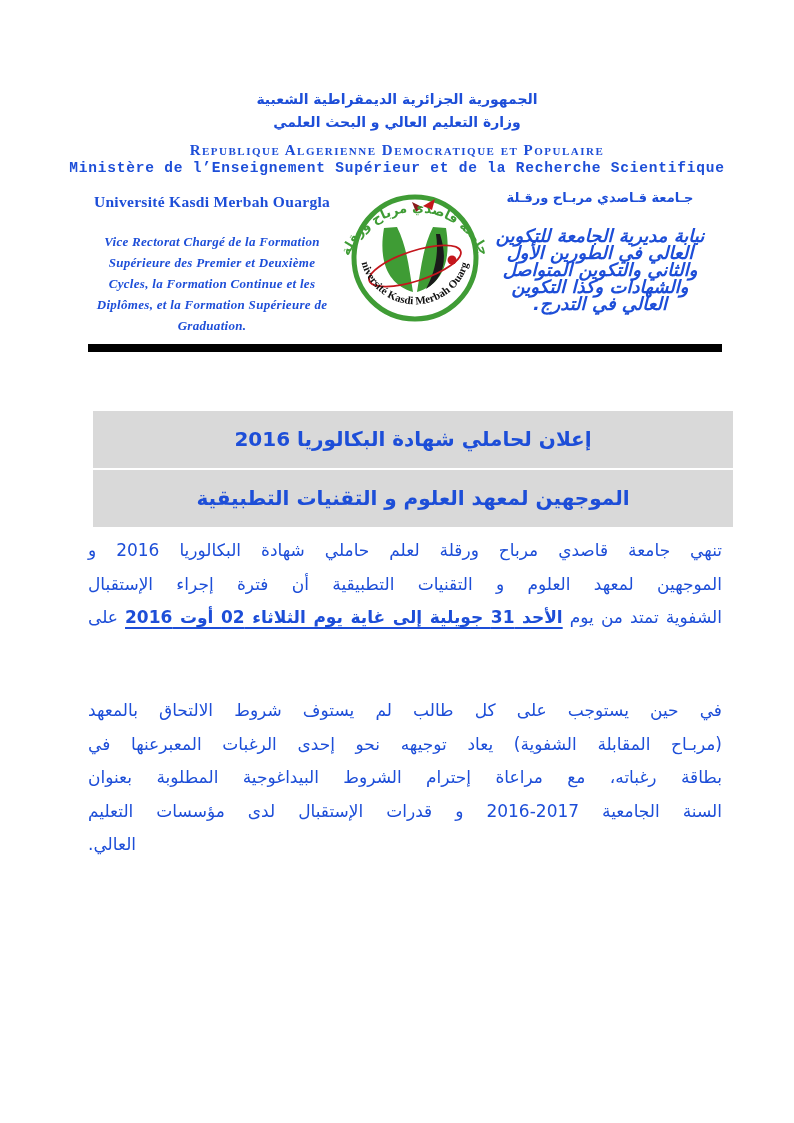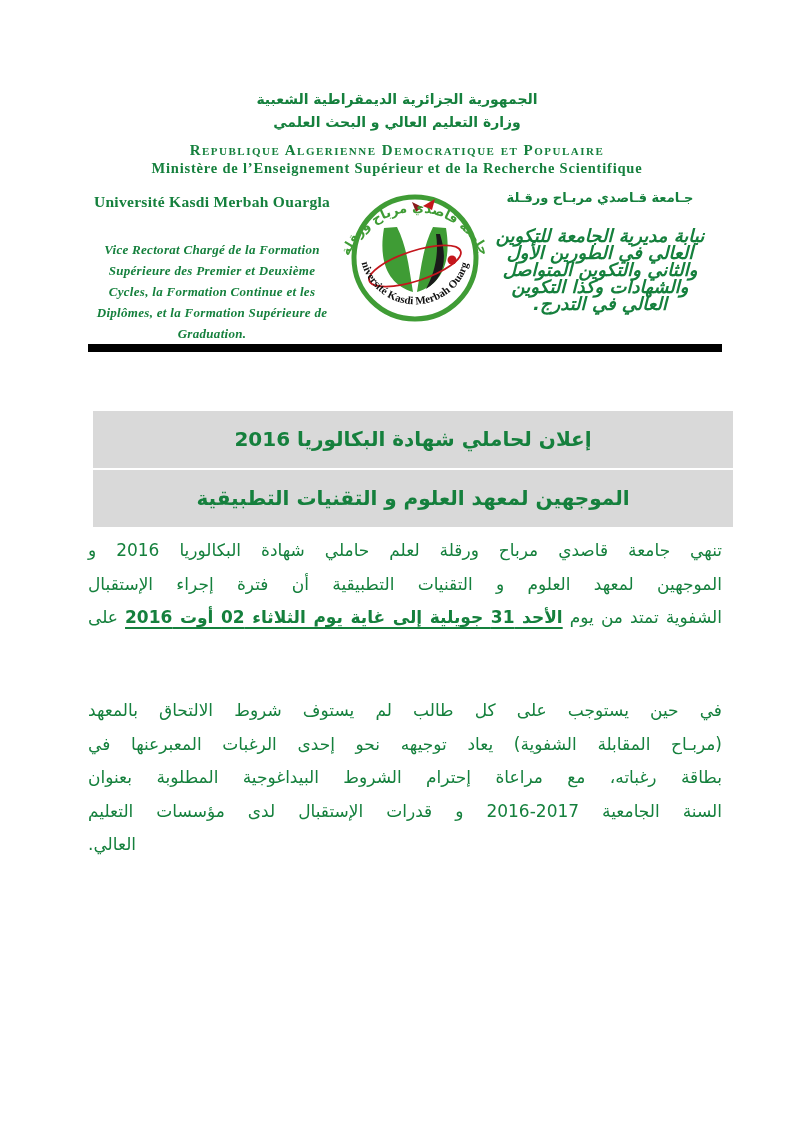--- a/index.html
+++ b/index.html
@@ -4,53 +4,53 @@
 <style>
   * { margin:0; padding:0; box-sizing:border-box; }
   html,body { background:#888; }
   .page {
     position:relative;
     width:794px; height:1123px;
     margin:0 auto;
     background:#ffffff;
     overflow:hidden;
     font-family:"DejaVu Sans", sans-serif;
-    color:#15803d;
+    color:#1d4ed8;
   }
   
   .hdr-ar {
     position:absolute; top:88px; left:0; right:0;
     text-align:center; direction:rtl;
     font-weight:bold; font-size:14px; line-height:23px;
     font-family:"DejaVu Sans", sans-serif;
   }
   .hdr-fr1 {
     position:absolute; top:142px; left:0; right:0;
     text-align:center;
     font-family:"Liberation Serif","DejaVu Serif",serif;
     font-variant:small-caps; font-weight:bold;
     font-size:15px; letter-spacing:1.5px;
   }
   .hdr-fr2 {
     position:absolute; top:160px; left:0; right:0;
     text-align:center;
-    font-family:Liberation Serif, serif;
+    font-family:Liberation Mono, monospace;
     font-weight:bold; font-size:14.5px; letter-spacing:0.8px;
   }
   
   .col-left {
     position:absolute; left:88px; top:193px; width:248px;
     text-align:center;
     font-family:"Liberation Serif","DejaVu Serif",serif;
   }
   .col-left .uni {
     font-weight:bold; font-size:15.5px; letter-spacing:0.3px;
   }
   .col-left .vice {
-    margin-top:28px;
+    margin-top:20px;
     font-style:italic; font-weight:600;
     font-size:13px; line-height:21px; letter-spacing:0.3px;
   }
   .col-right {
     position:absolute; left:488px; top:190px; width:224px;
     text-align:center; direction:rtl;
     font-family:"DejaVu Sans", sans-serif;
   }
   .col-right .uni-ar {
     font-weight:bold; font-size:13px;

